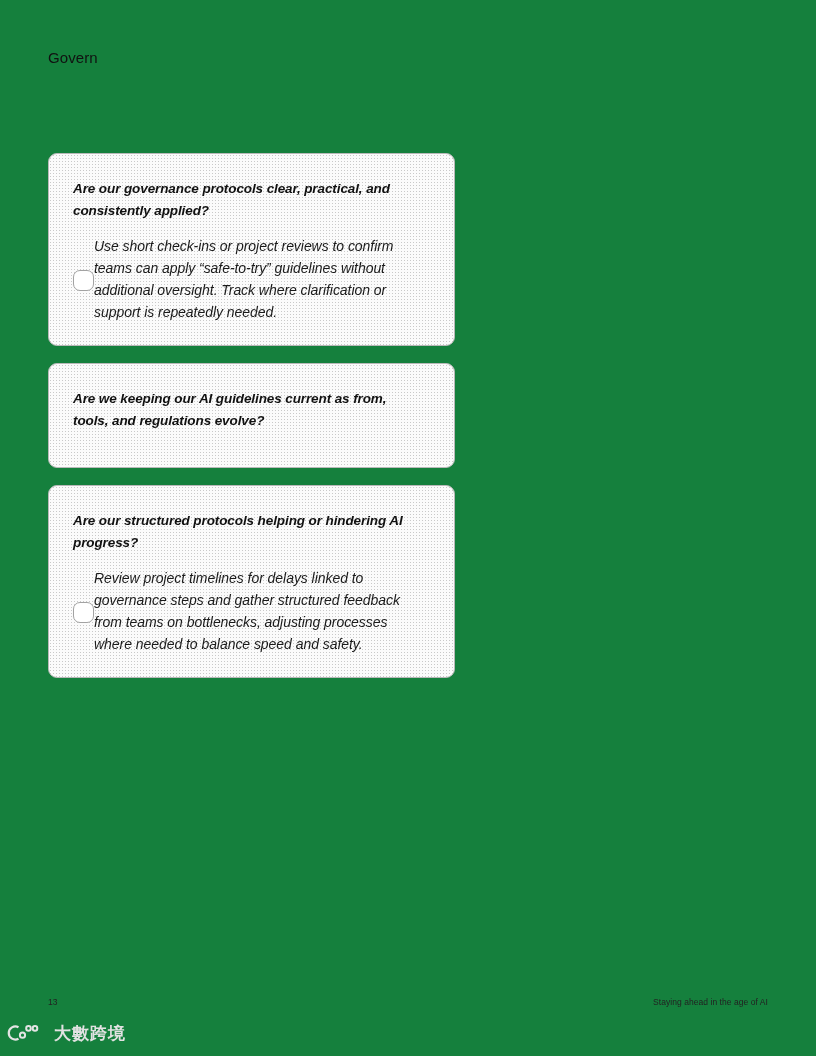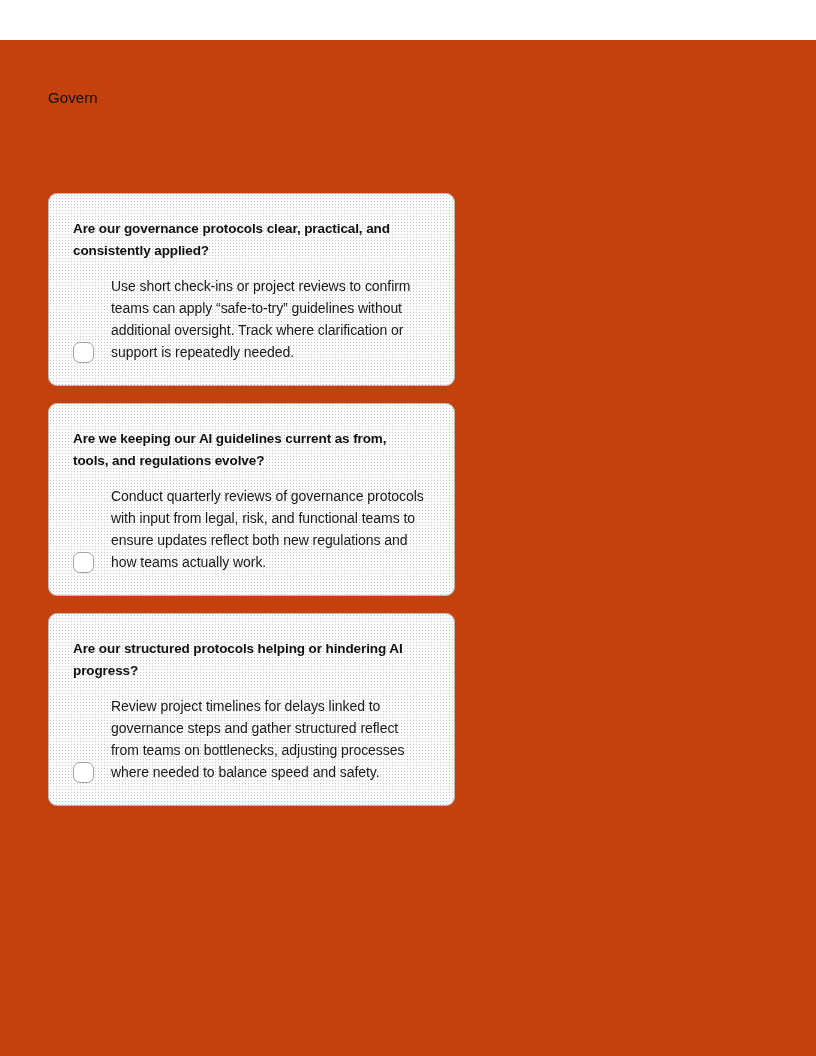--- a/index.html
+++ b/index.html
@@ -12,22 +12,21 @@
     height: 1056px;
     position: relative;
     font-family: "Liberation Sans", sans-serif;
     color: #111111;
     -webkit-font-smoothing: antialiased;
   }
 
   .page {
     position: absolute;
     inset: 0;
-    background: #c2410c;
-    margin-top: 40px;
+    background: #15803d;
   }
 
   
   .section-label {
     position: absolute;
     left: 48px;
     top: 48px;
     font-size: 15px;
     font-weight: 400;
     letter-spacing: 0.1px;
@@ -46,20 +45,21 @@
     color: #0d0d0d;
     line-height: 20px;
   }
 
   
   .cards {
     position: absolute;
     left: 48px;
     top: 153px;
     width: 452px;
+    font-style: italic;
   }
 
   .card {
     position: relative;
     box-sizing: border-box;
     width: 407px;
     border: 1px solid #b9b9b9;
     border-radius: 9px;
     background-color: #fbfbfb;
     background-image:
@@ -77,22 +77,21 @@
     font-weight: 700;
     line-height: 21.5px;
     letter-spacing: -0.1px;
     color: #111111;
     margin: 0 0 14px 0;
     max-width: 352px;
   }
 
   .card-action {
     display: flex;
-    align-items: flex-end;
-    gap: 17px;
+    align-items: center;
   }
 
   .checkbox {
     flex: 0 0 auto;
     width: 21px;
     height: 21px;
     margin-top: 2px;
     border: 1px solid #a2a2a2;
     border-radius: 7px;
     background: #ffffff;
@@ -172,36 +171,36 @@
     <div class="card">
       <div class="card-question">Are our governance protocols clear, practical, and consistently applied?</div>
       <div class="card-action">
         <div class="checkbox" role="checkbox" aria-checked="false"></div>
         <div class="card-action-text">Use short check-ins or project reviews to confirm teams can apply “safe-to-try” guidelines without additional oversight. Track where clarification or support is repeatedly needed.</div>
       </div>
     </div>
 
     <div class="card">
       <div class="card-question">Are we keeping our AI guidelines current as from, tools, and regulations evolve?</div>
-      <div class="card-action">
-        <div class="checkbox" role="checkbox" aria-checked="false"></div>
-        <div class="card-action-text">Conduct quarterly reviews of governance protocols with input from legal, risk, and functional teams to ensure updates reflect both new regulations and how teams actually work.</div>
-      </div>
     </div>
 
     <div class="card">
       <div class="card-question">Are our structured protocols helping or hindering AI progress?</div>
       <div class="card-action">
         <div class="checkbox" role="checkbox" aria-checked="false"></div>
-        <div class="card-action-text">Review project timelines for delays linked to governance steps and gather structured reflect from teams on bottlenecks, adjusting processes where needed to balance speed and safety.</div>
+        <div class="card-action-text">Review project timelines for delays linked to governance steps and gather structured feedback from teams on bottlenecks, adjusting processes where needed to balance speed and safety.</div>
       </div>
     </div>
 
   </div>
 
+  <div class="footer">
+    <span class="footer-page-number">13</span>
+    <span class="footer-title">Staying ahead in the age of AI</span>
+  </div>
 
   <div class="watermark">
     <span class="watermark-mark">
       <svg width="42" height="22" viewBox="0 0 42 22" xmlns="http://www.w3.org/2000/svg">
         <g fill="none" stroke="#e4e4e4" stroke-width="2.2">
           <path d="M12.5 5.2a6.6 6.6 0 1 0 0 11.6"></path>
         </g>
         <circle cx="16.5" cy="13.2" r="2.6" fill="none" stroke="#e4e4e4" stroke-width="2"></circle>
         <circle cx="22.5" cy="6.4" r="2.3" fill="none" stroke="#e4e4e4" stroke-width="2"></circle>
         <circle cx="29" cy="6.4" r="2.3" fill="none" stroke="#e4e4e4" stroke-width="2"></circle>

